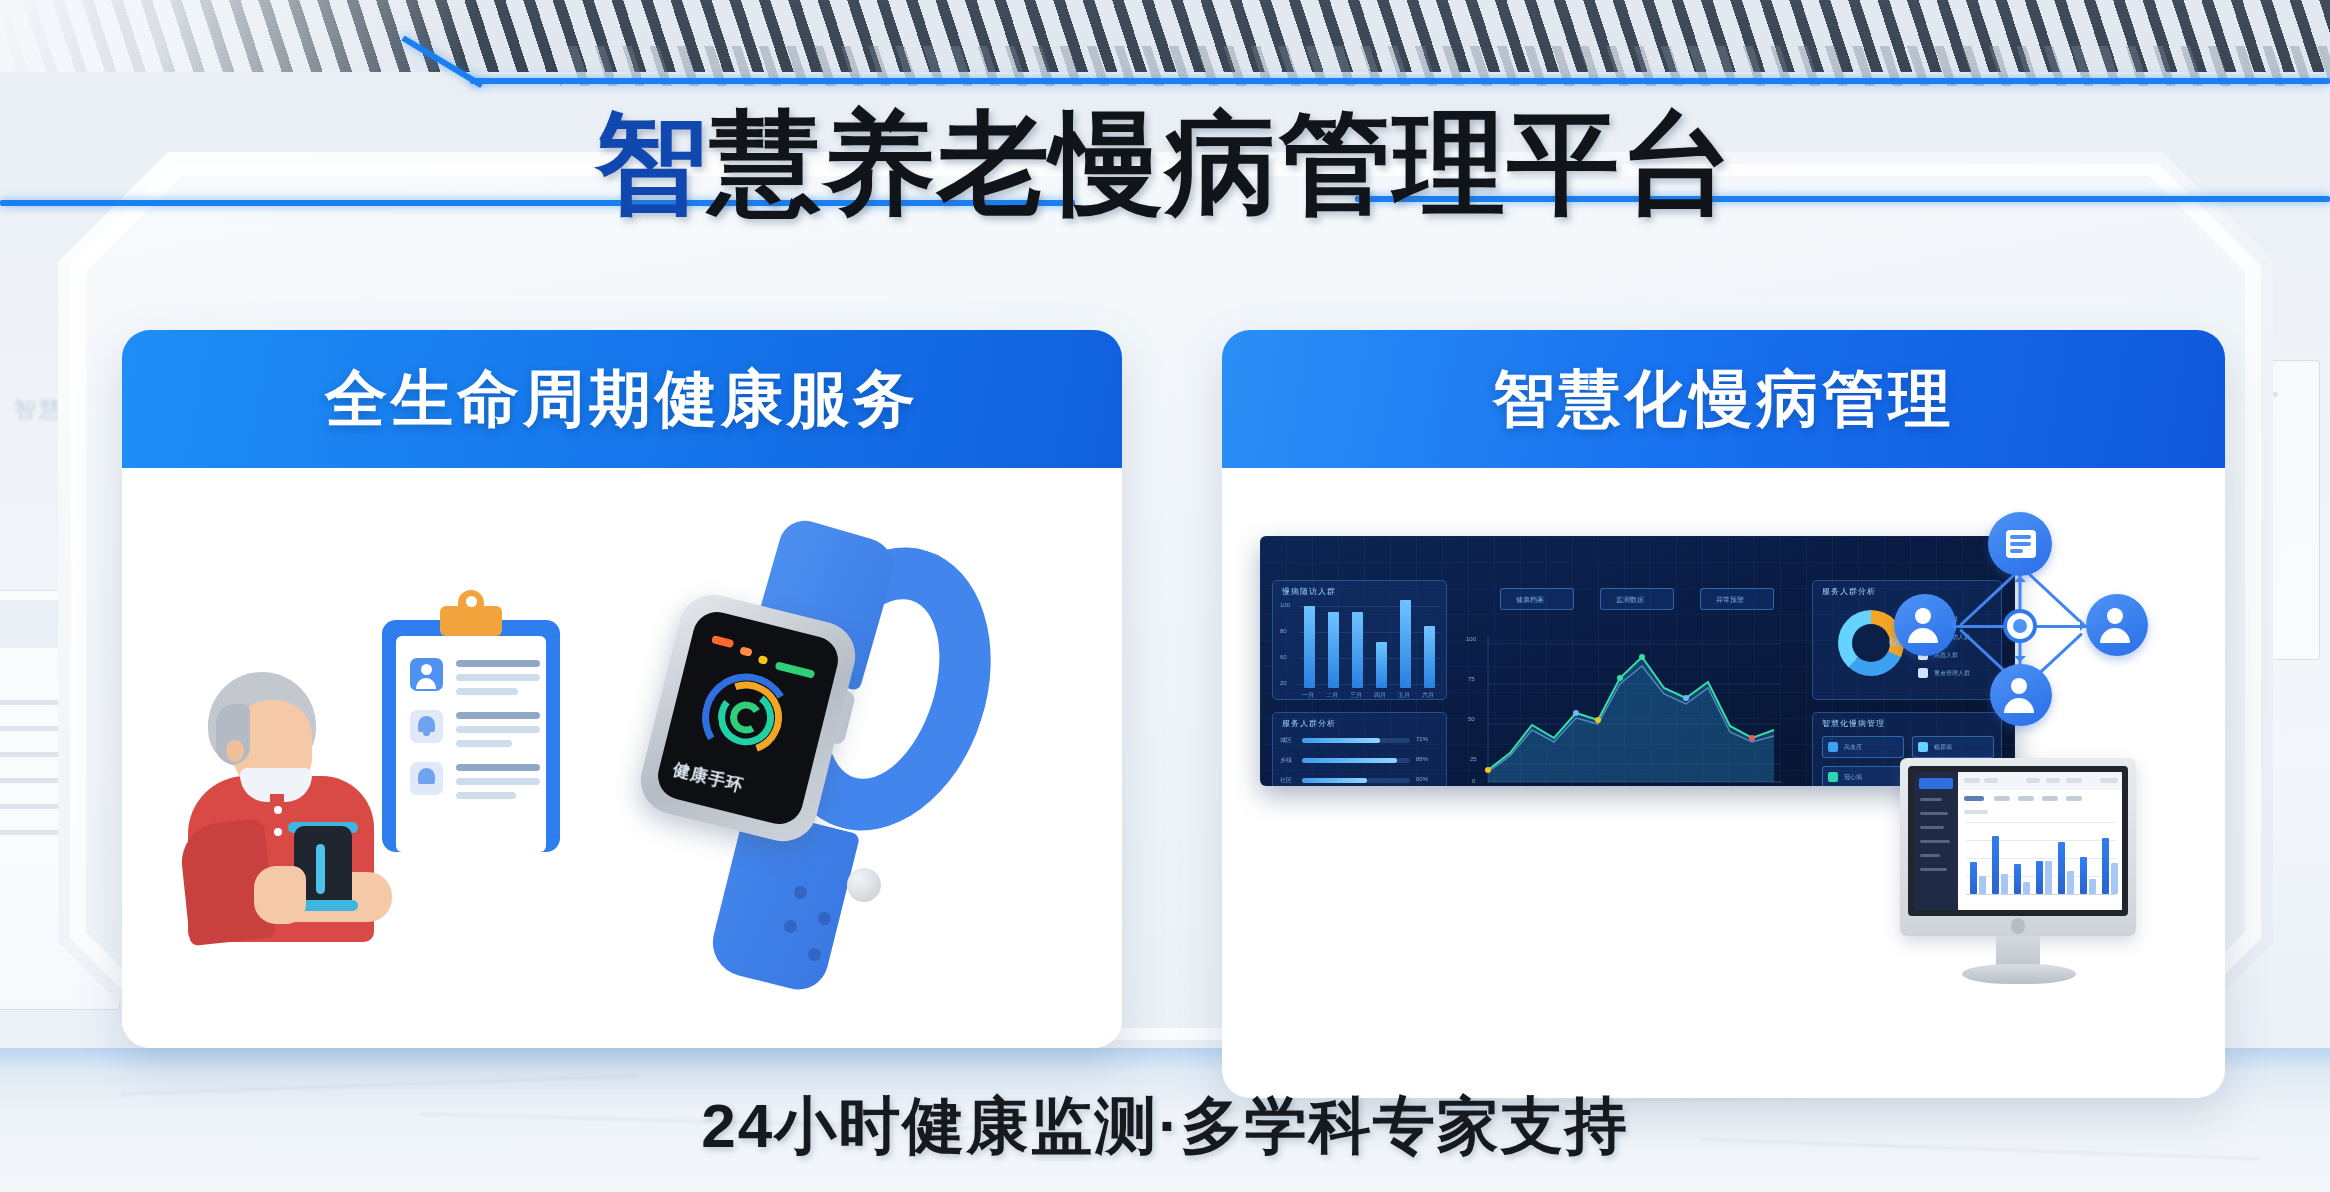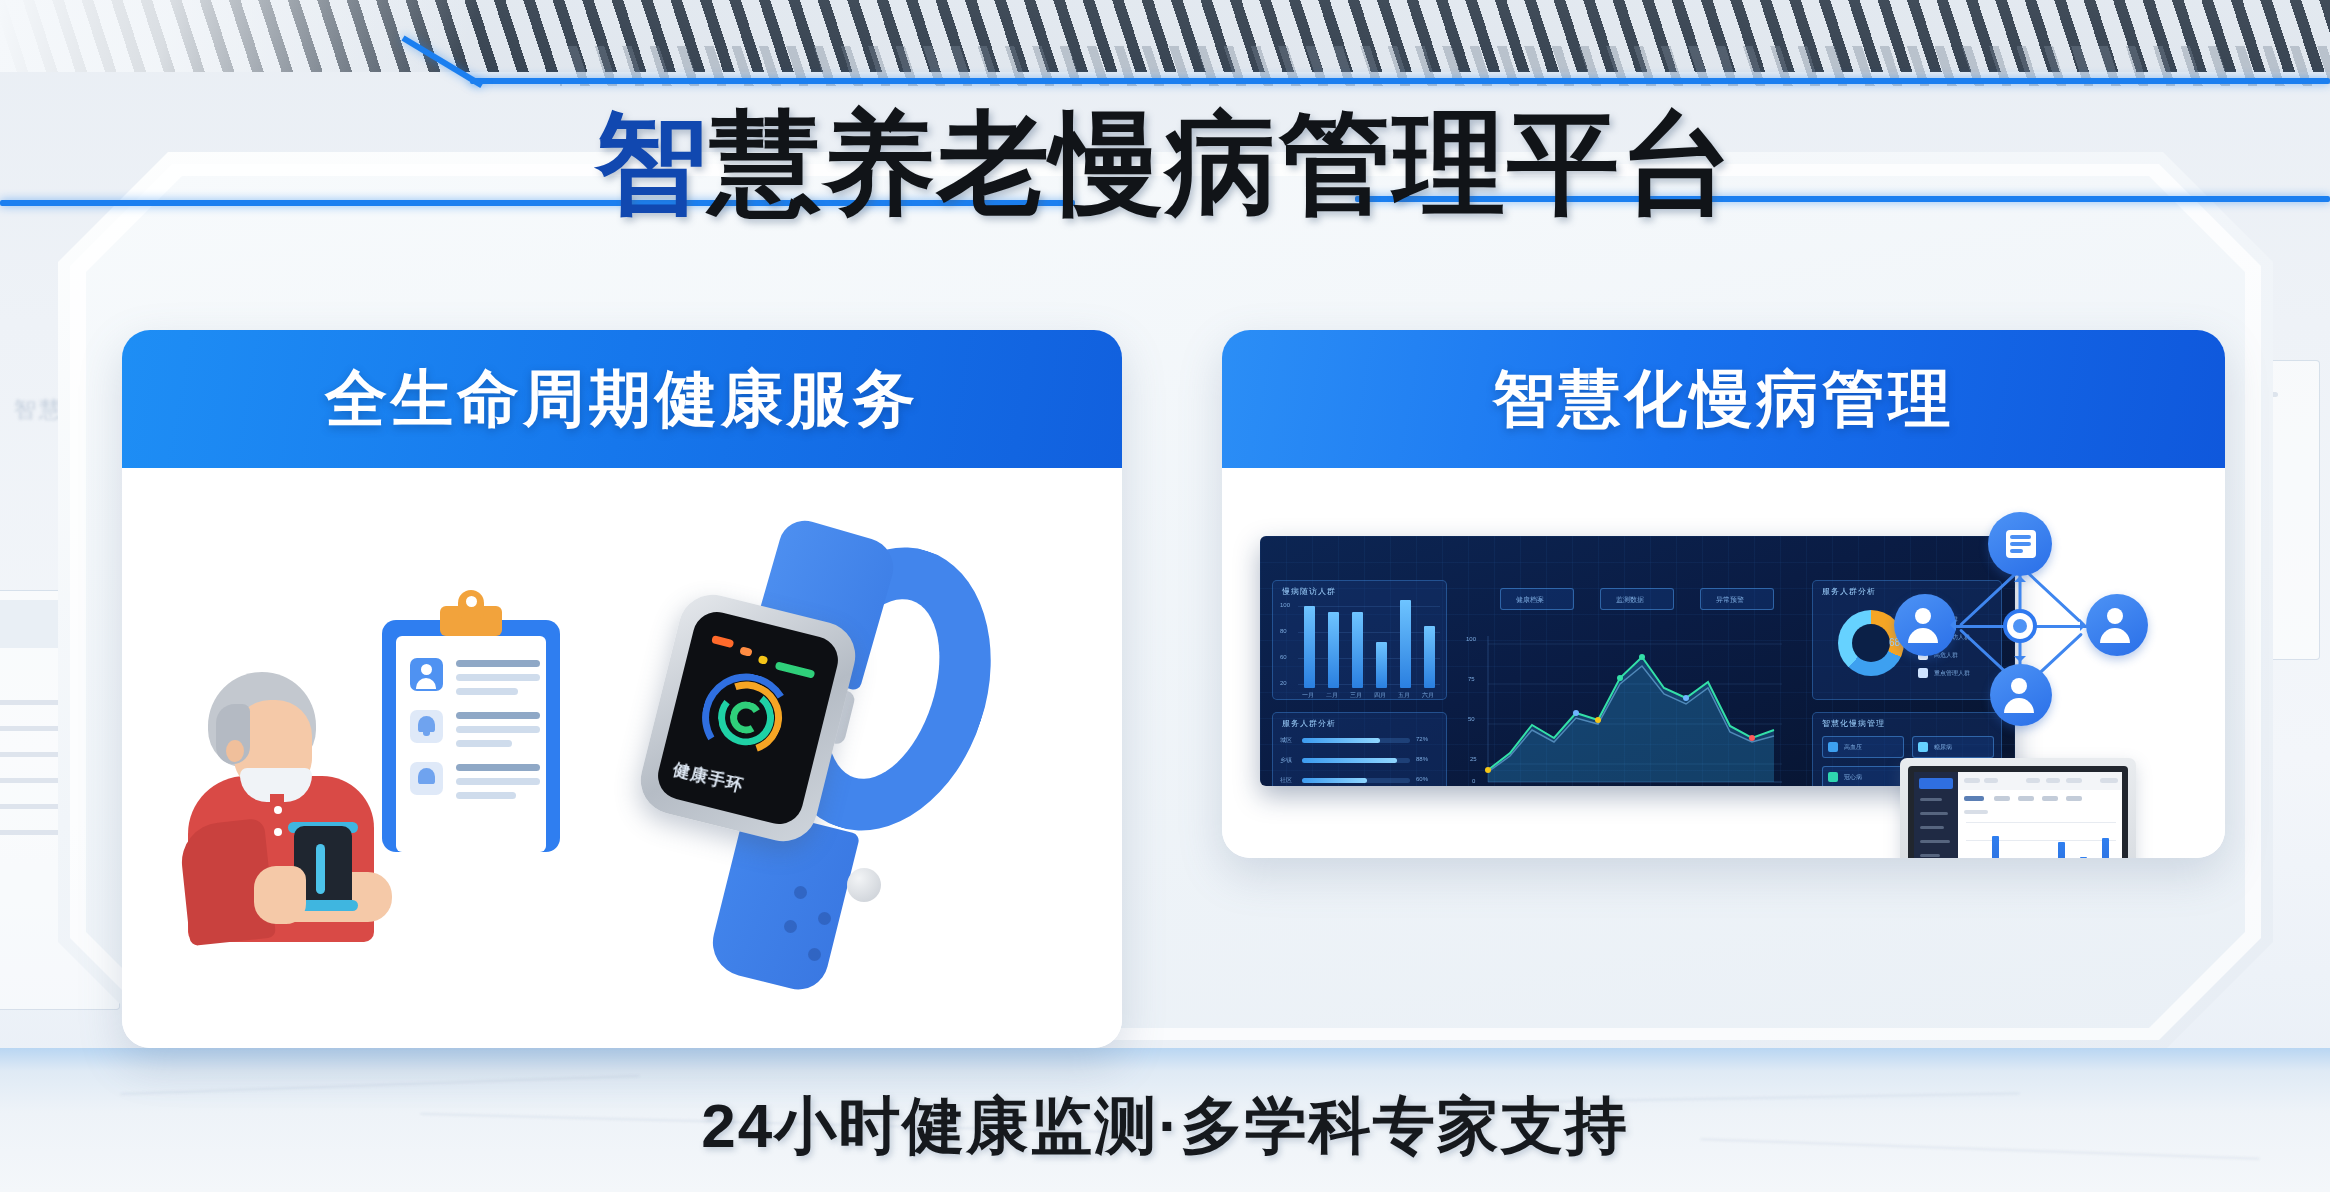--- a/index.html
+++ b/index.html
@@ -73,21 +73,21 @@
   
   .title { position:absolute; left:0; top:108px; width:2330px; text-align:center;
     font-size:112px; font-weight:bold; line-height:1; color:#111418;
     letter-spacing:2px; text-shadow:3px 4px 7px rgba(70,95,125,.35); }
   .title .hl { color:#1148b0; }
 
   
   .card { position:absolute; background:#ffffff; border-radius:28px;
     box-shadow:0 16px 44px rgba(95,120,150,.22); overflow:hidden; }
   .card-l { left:122px; top:330px; width:1000px; height:718px; }
-  .card-r { left:1222px; top:330px; width:1003px; height:528px; }
+  .card-r { left:1222px; top:330px; width:1003px; height:768px; }
   .card-head { height:138px; display:flex; align-items:center; justify-content:center;
     background:linear-gradient(100deg,#1e8ef5 0%,#1677ec 50%,#1160de 100%); }
   .card-head.r { background:linear-gradient(100deg,#2b8ef6 0%,#1872ef 45%,#0f58dc 100%); }
   .card-head-txt { color:#fff; font-size:62px; font-weight:bold; letter-spacing:4px;
     text-shadow:0 3px 8px rgba(10,48,110,.35); }
   .card-body { position:relative; height:580px; background:#fff; }
 
   
   
   .clip-outer { position:absolute; left:200px; top:66px; width:178px; height:232px;

